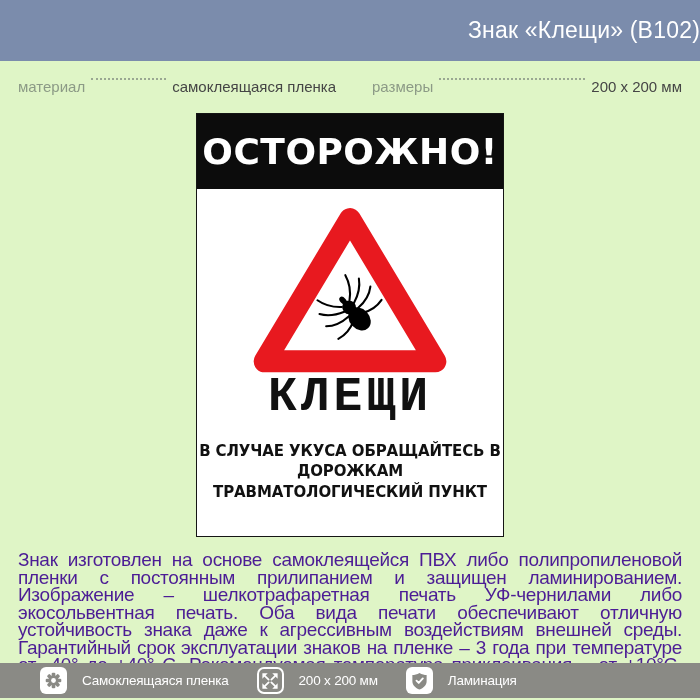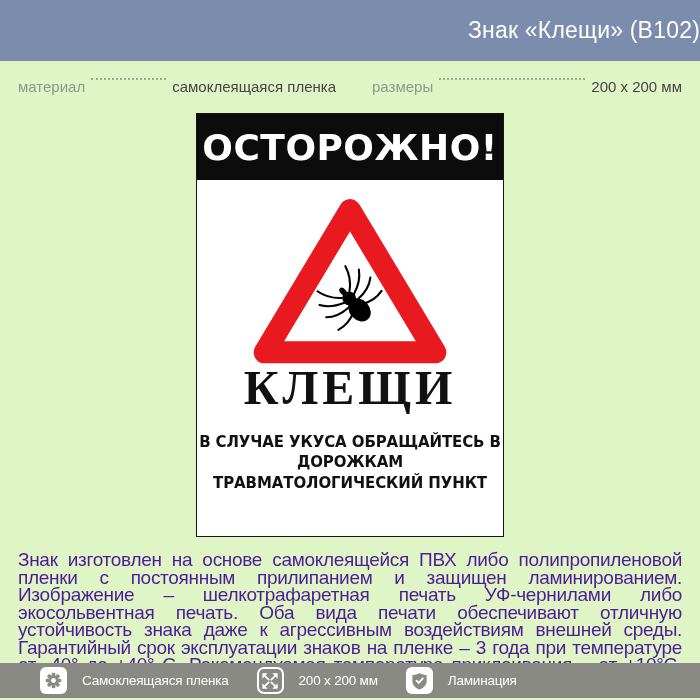--- a/index.html
+++ b/index.html
@@ -31,29 +31,29 @@
   .spec-label { color:#8c9a86; white-space:nowrap; }
   .spec-dots { flex:1; border-bottom:2px dotted #9aa792; margin:0 6px 3px 6px; min-width:20px; }
   .spec-value { color:#454545; white-space:nowrap; }
 
   
   .sign-card {
     position:absolute; left:196px; top:113px; width:308px; height:424px;
     background:#ffffff; border:1px solid #151515;
   }
   .sign-band {
-    height:66px; background:#0c0c0c; color:#ffffff;
+    height:75px; background:#0c0c0c; color:#ffffff;
     display:flex; align-items:center; justify-content:center;
     font-family:"DejaVu Sans", sans-serif;
     font-weight:700; font-size:36px; letter-spacing:0.5px;
   }
   .sign-triangle { display:block; margin:12px auto 0 auto; }
   .sign-name {
     text-align:center; margin-top:0px;
-    font-family:Liberation Serif, serif;
+    font-family:Liberation Mono, monospace;
     font-weight:700; font-size:48px; line-height:1.0; letter-spacing:4px;
     color:#111111;
   }
   .sign-advice {
     margin-top:20px; text-align:center;
     font-family:"DejaVu Sans", sans-serif;
     font-weight:700; font-size:14.5px; line-height:1.3; color:#111111;
     letter-spacing:-0.2px;
   }
   .sign-note {

